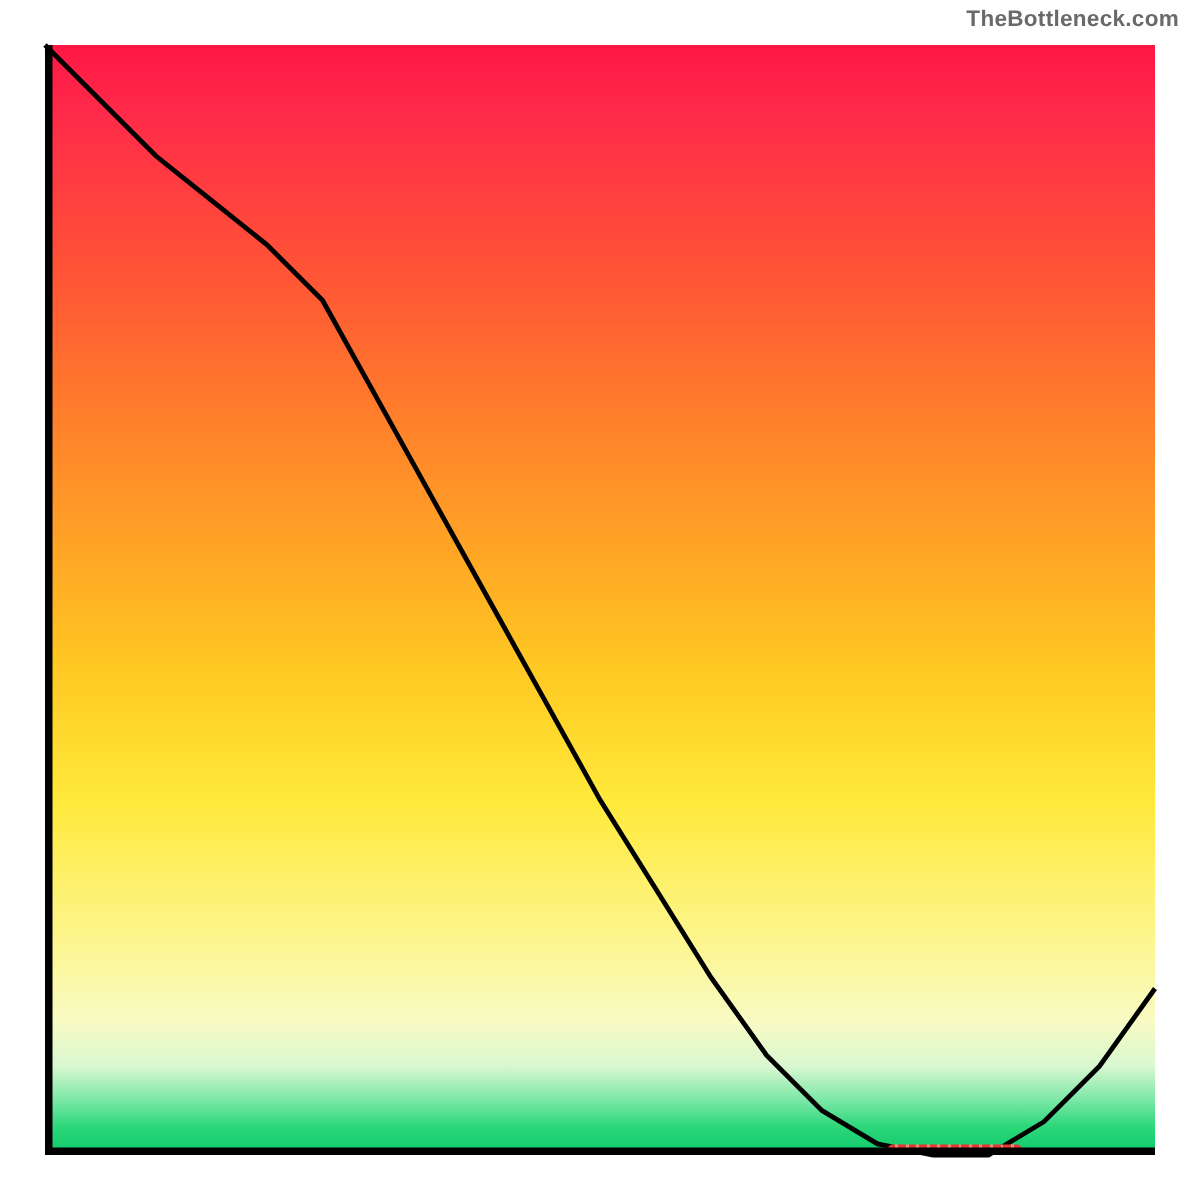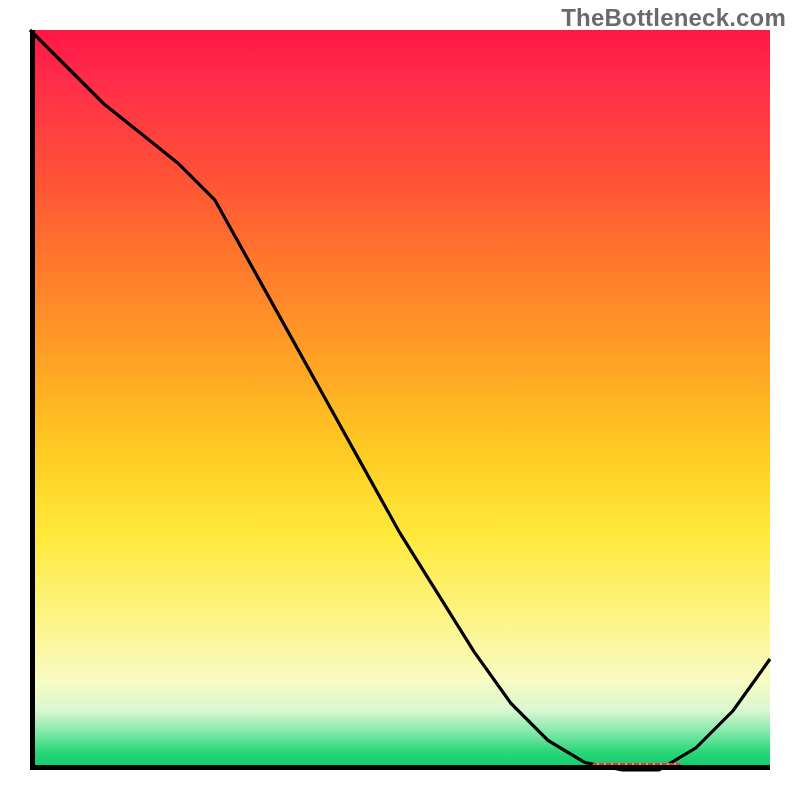--- a/index.html
+++ b/index.html
@@ -13,21 +13,21 @@
   }
   .container {
     position: relative;
     width: 800px;
     height: 800px;
   }
   .attribution {
     position: absolute;
     top: 4px;
     right: 14px;
-    font-size: 24px;
+    font-size: 15px;
     font-weight: 600;
     color: #6a6a6a;
     letter-spacing: 0.2px;
   }
   .plot {
     position: absolute;
     left: 30px;
     top: 30px;
     width: 740px;
     height: 740px;

